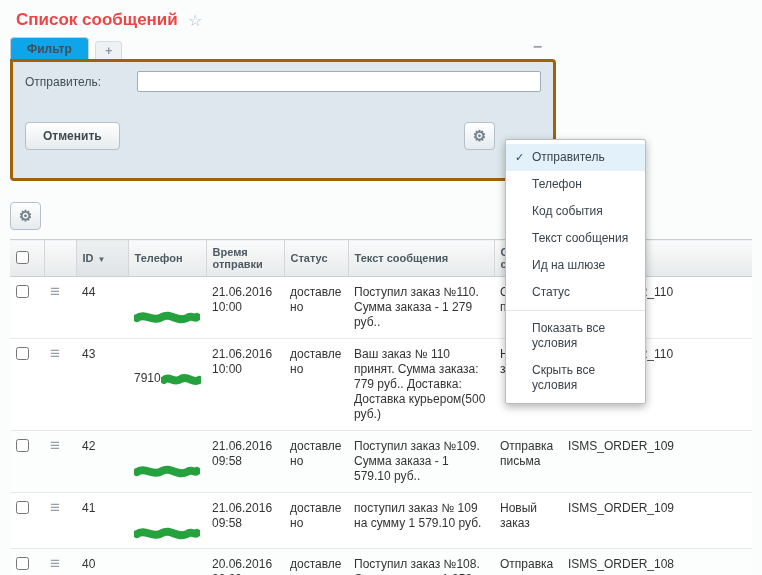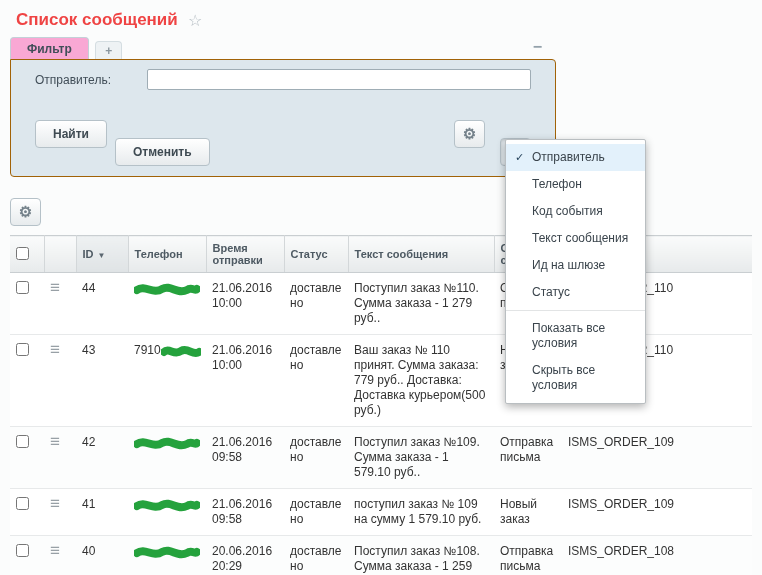--- a/index.html
+++ b/index.html
@@ -14,36 +14,36 @@
   
   .title-row { padding: 10px 0 7px 16px; }
   .title-row h1 { display:inline; font-size:17px; font-weight:bold; color:#ef4444; vertical-align:middle; }
   .fav-star { color:#b3bcc2; font-size:16px; margin-left:7px; vertical-align:middle; cursor:pointer; }
 
   
   .filter { margin-left:10px; width:546px; position:relative; }
   .filter-tabs { height:22px; position:relative; }
   .ftab {
     display:inline-block; height:22px; padding:4px 16px 0;
-    background:#f9a8d4; border:1px solid #c3d0d7; border-bottom:none;
+    background:#0ea5e9; border:1px solid #c3d0d7; border-bottom:none;
     border-radius:4px 4px 0 0; font-weight:bold; color:#414e58; font-size:12px; cursor:pointer;
   }
   .ftab-add {
     display:inline-block; height:18px; margin-left:3px; padding:2px 9px 0;
     background:#eef2f4; border:1px solid #d4dde1; border-bottom:none;
     border-radius:4px 4px 0 0; color:#8a969e; font-weight:bold; font-size:12px; cursor:pointer;
     vertical-align:bottom;
   }
   .collapse-btn {
     position:absolute; right:14px; top:2px; color:#93a1aa; font-size:16px;
     line-height:16px; cursor:pointer; font-weight:bold;
   }
   .filter-body {
-    background:#dde7ed; border:1px solid #a16207; border-radius:0 4px 4px 4px;
-    padding:9px 24px 10px;
+    background:#dde7ed; border:3px solid #a16207; border-radius:0 4px 4px 4px;
+    padding:9px 12px 10px;
   }
   .filter-field-row { display:flex; align-items:center; }
   .filter-field-row label { width:112px; color:#414e58; font-size:12px; }
   .filter-field-row input {
     flex:1; height:21px; border:1px solid #9fadb5; border-radius:2px;
     background:#fff; padding:0 5px; font-family:"Liberation Sans",sans-serif; font-size:12px;
   }
   .filter-btn-row { display:flex; align-items:center; margin-top:12px; }
   .btn {
     background:linear-gradient(#ffffff,#e7ebed);
@@ -78,21 +78,21 @@
   .grid th:last-child { border-right:none; }
   .grid th.th-id { background:linear-gradient(#eef1f2,#dfe3e5); }
   .sort-arrow { font-size:8px; color:#5b6770; margin-left:4px; }
   .grid td {
     padding:8px 6px; vertical-align:top; font-size:12px; color:#333;
     border-bottom:1px solid #e7e9ea; word-wrap:break-word; line-height:15px;
   }
   .grid tr.alt td { background:#fcfdfd; }
   .c-status-v { color:#3da233; font-size:11px; }
   .ham { font-size:17px; color:#98a0a6; line-height:14px; cursor:pointer; display:inline-block; }
-  .phwrap { display:flex; align-items:flex-start; }
+  .phwrap { display:flex; align-items:flex-start;margin-top:24px; }
   .scr { display:block; margin-top:2px; flex:none; }
   .time-cell div { line-height:15px; }
 
   
   .dropdown {
     position:absolute; left:505px; top:139px; width:141px;
     background:#fff; border:1px solid #b9bec1; border-radius:2px;
     box-shadow:0 3px 9px rgba(0,0,0,.3); z-index:20; padding:4px 0;
   }
   .menu-item {
@@ -116,21 +116,20 @@
     <span class="ftab">Фильтр</span>
     <span class="ftab-add">+</span>
     <span class="collapse-btn">−</span>
   </div>
   <div class="filter-body">
     <div class="filter-field-row">
       <label>Отправитель:</label>
       <input type="text" value="" style="">
     </div>
     <div class="filter-btn-row">
-      <button class="btn">Найти</button>
       <button class="btn">Отменить</button>
       <span class="spacer"></span>
       <button class="btn icon-btn" style="margin-right:7px;">⚙</button>
       <button class="btn icon-btn pressed">+</button>
     </div>
   </div>
 </div>
 
 <div class="grid-toolbar">
   <button class="btn icon-btn">⚙</button>

